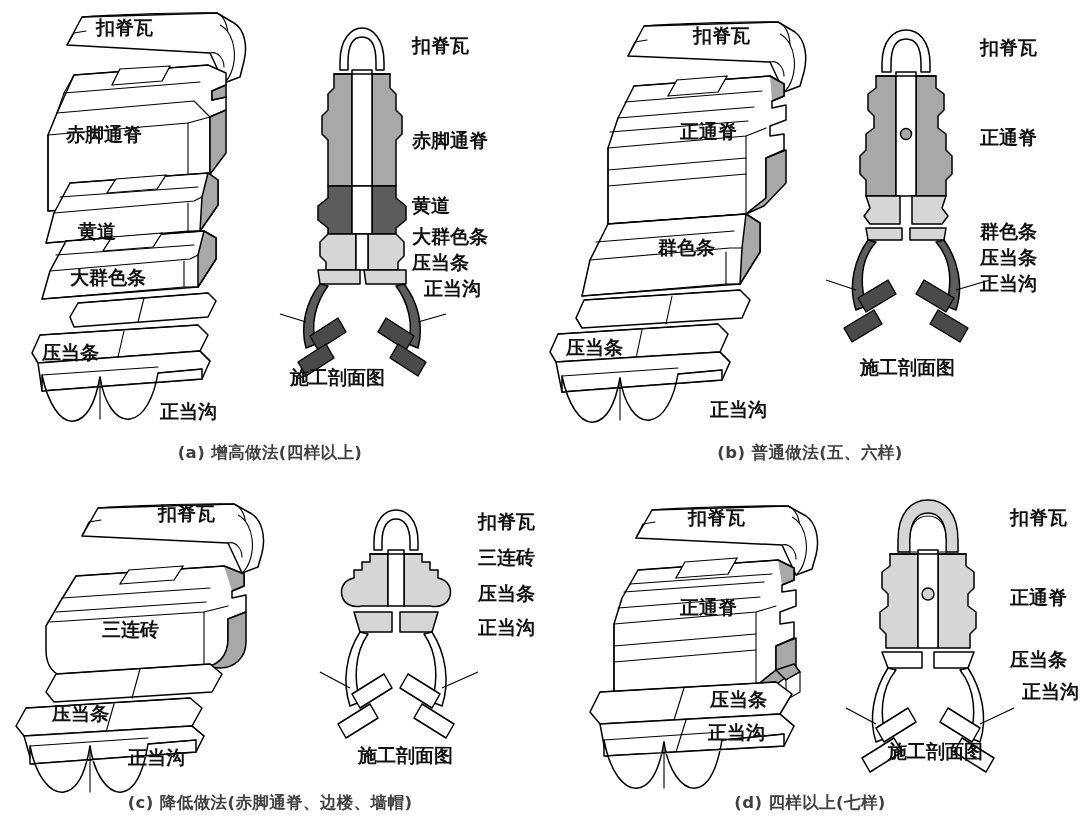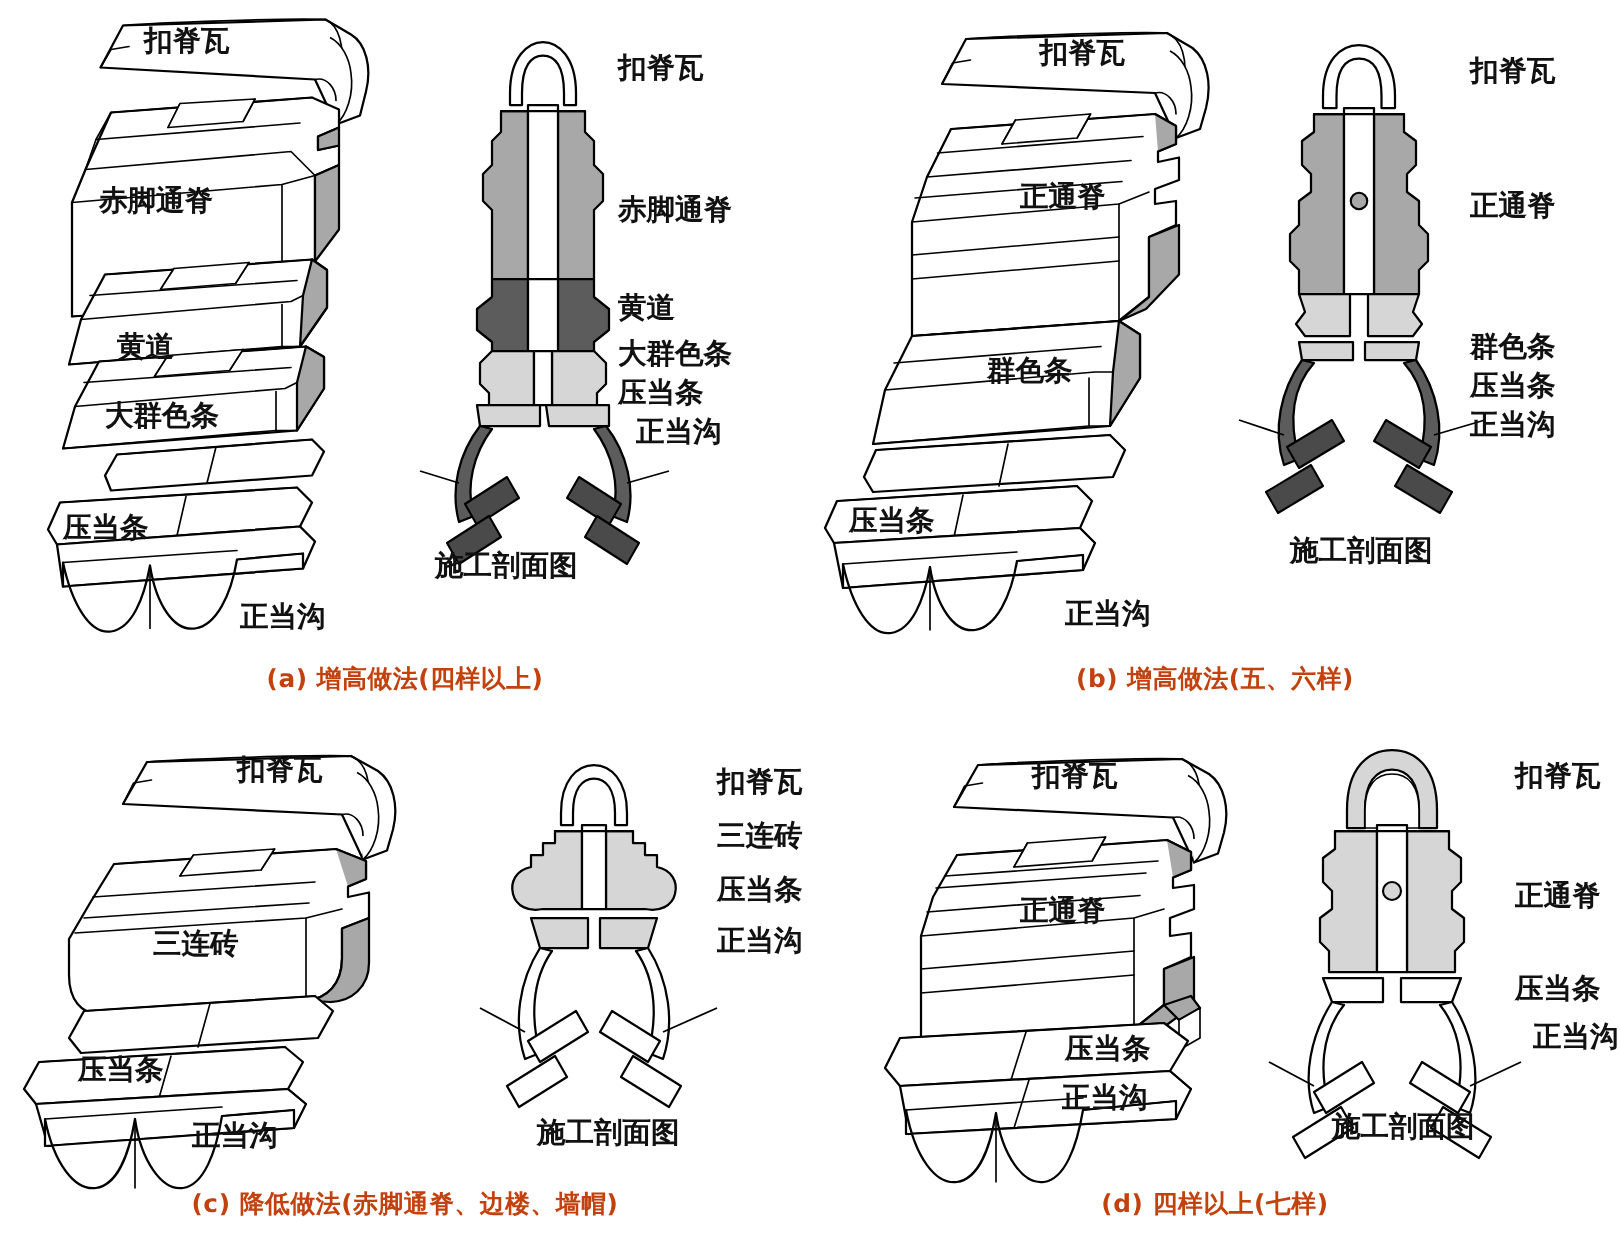--- a/index.html
+++ b/index.html
@@ -4,21 +4,21 @@
 <style>
   html,body{margin:0;padding:0;background:#fff;}
   body{
     width:1080px;height:822px;position:relative;overflow:hidden;
     font-family:"DejaVu Sans","Liberation Sans",sans-serif;
     color:#111;
   }
   .panel{position:absolute;}
   .cap{
     position:absolute;text-align:center;font-size:16.5px;font-weight:700;
-    letter-spacing:.4px;white-space:nowrap;color:#c2410c;
+    letter-spacing:.4px;white-space:nowrap;color:#404040;
   }
   .lbl{
     position:absolute;font-size:19px;font-weight:700;white-space:nowrap;
     color:#111;line-height:1;
   }
   svg{display:block;overflow:visible;}
   .ink{fill:none;stroke:#000;stroke-width:1.5;stroke-linejoin:round;stroke-linecap:round;}
   .ink-t{fill:none;stroke:#000;stroke-width:1.1;stroke-linejoin:round;stroke-linecap:round;}
   .wh{fill:#ffffff;stroke:#000;stroke-width:1.5;stroke-linejoin:round;}
   .wh-t{fill:#ffffff;stroke:#000;stroke-width:1.1;stroke-linejoin:round;}
@@ -212,21 +212,21 @@
     <path class="lead" d="M126,272 L160,262"></path>
   </svg>
 
   <div class="lbl" style="left:440px;top:38px;">扣脊瓦</div>
   <div class="lbl" style="left:440px;top:128px;">正通脊</div>
   <div class="lbl" style="left:440px;top:222px;">群色条</div>
   <div class="lbl" style="left:440px;top:248px;">压当条</div>
   <div class="lbl" style="left:440px;top:274px;">正当沟</div>
   <div class="lbl" style="left:320px;top:358px;">施工剖面图</div>
 
-  <div class="cap" style="left:0;top:442px;width:540px;">(b) 增高做法(五、六样)</div>
+  <div class="cap" style="left:0;top:442px;width:540px;">(b) 普通做法(五、六样)</div>
 </div>
 
 <div class="panel" style="left:0;top:480px;width:540px;height:342px;">
 
   <svg width="300" height="290" style="position:absolute;left:12px;top:14px;">
 
     <path class="wh" d="M70,42 L86,14 L222,10 L240,20 C250,27 254,43 250,59 L246,73 L230,79 L216,49 Z"></path>
     <path class="ink-t" d="M86,14 C108,12 198,9 222,10 C232,14 236,28 233,44 L230,79"></path>
     <path class="ink-t" d="M70,42 L77,28 L89,26"></path>
     <path class="wh-t" d="M230,79 C237,73 242,59 240,45 C239,35 234,25 226,21"></path>

